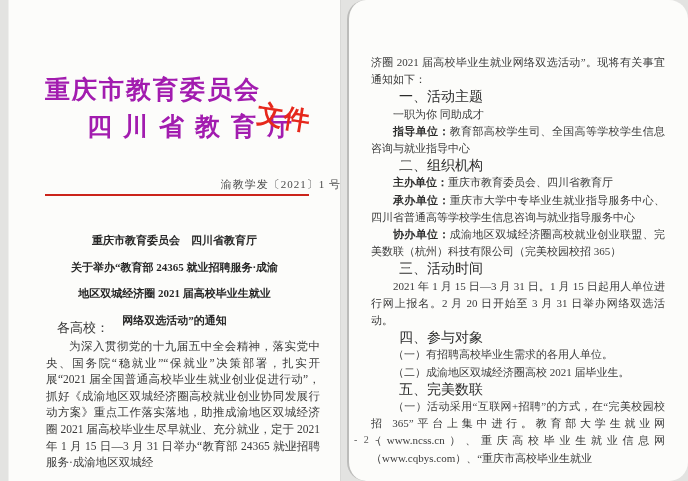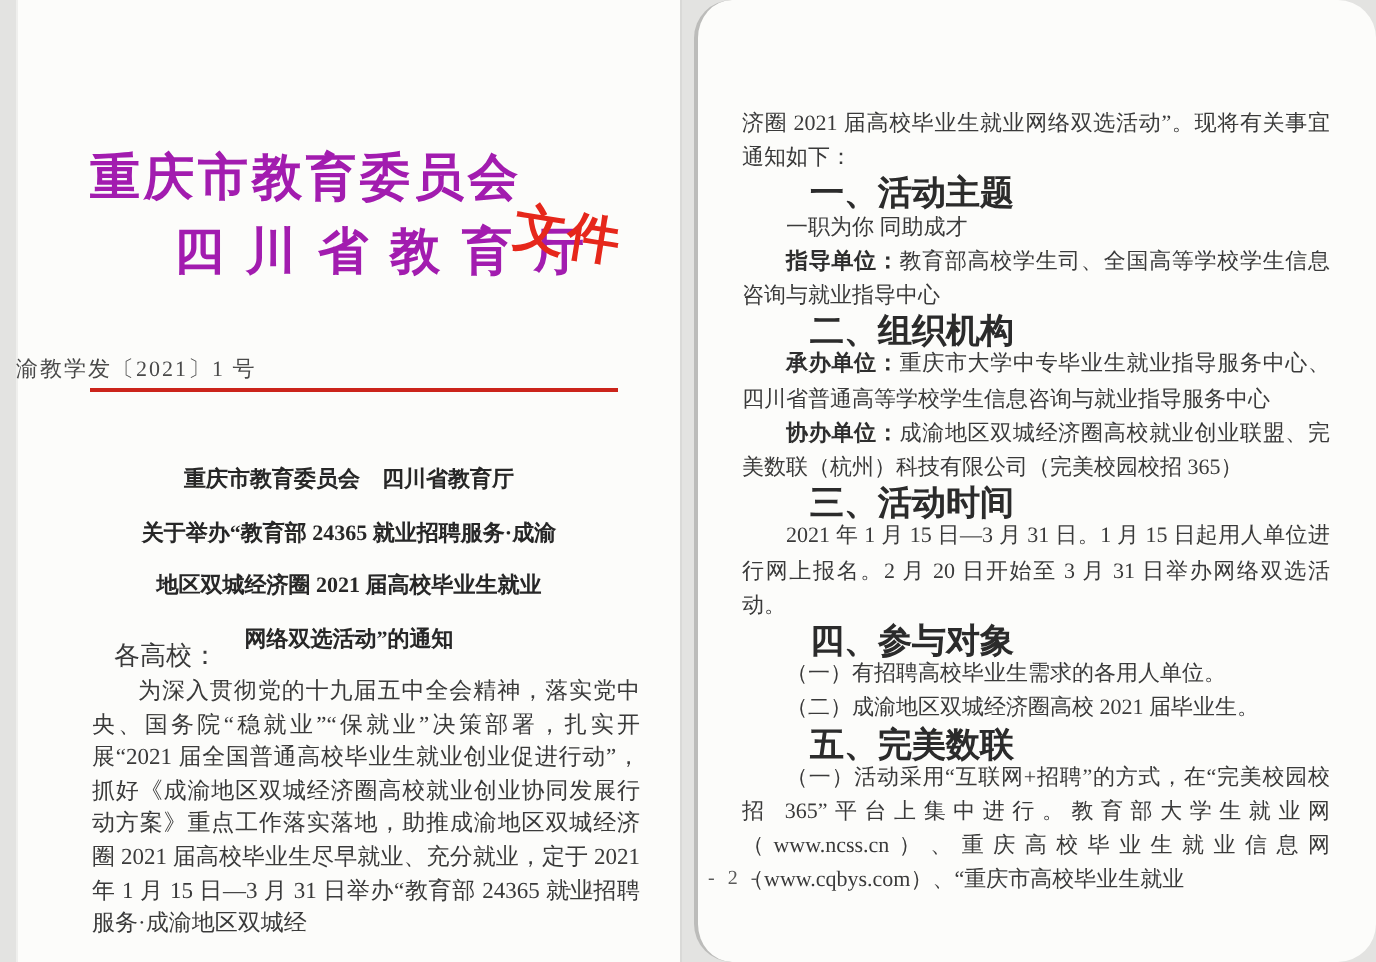--- a/index.html
+++ b/index.html
@@ -15,40 +15,40 @@
   
   .red-head{position:absolute;top:71px;left:37px;width:222px;color:#a21caf;}
   .hl{font-size:25px;line-height:37px;white-space:nowrap;font-weight:900;margin:0;}
   .hl1{letter-spacing:2px;}
   .hl2{letter-spacing:11px;margin-left:42px;}
   .wenjian{
     position:absolute;left:252px;top:96px;color:#e6271b;
     font-size:26px;font-weight:900;letter-spacing:1px;
     transform:rotate(9deg);transform-origin:left top;white-space:nowrap;
   }
-  .docnum{position:absolute;top:177px;left:0;width:333px;text-align:left;
+  .docnum{position:absolute;top:177px;left:0;width:333px;text-align:right;
     font-size:11px;color:#4a4a4a;letter-spacing:1px;}
   .redline{position:absolute;top:194px;left:37px;width:264px;height:2px;background:#cb241a;}
   .title{position:absolute;top:223px;left:20px;width:293px;text-align:center;color:#272727;}
   .title-line{margin:8px;font-size:11px;line-height:18.5px;font-weight:bold;}
   .salute{position:absolute;top:311px;left:41px;font-size:13px;color:#3a3a3a;margin:8px;}
   .body1{position:absolute;top:330px;left:30px;width:274px;margin:8px;
     font-size:11.5px;line-height:16.6px;color:#3a3a3a;text-align:justify;text-indent:2em;}
   .pn1{position:absolute;top:439px;right:32px;font-size:10px;color:#5a5a5a;letter-spacing:2px;}
 
   
   .p2body{position:absolute;top:54px;left:22px;width:294px;
     font-size:11px;line-height:17.2px;color:#3a3a3a;}
   .ln{margin:0;text-align:justify;}
   .ln.para{text-indent:0;}
   .ln.indent{text-indent:2em;}
   .ln.labeled{text-indent:2em;}
   .ln.labeled b{font-weight:bold;color:#2e2e2e;}
   .ln.heading{font-family:"Liberation Sans","DejaVu Sans",sans-serif;
-    font-weight:bold;text-indent:2em;color:#2b2b2b;font-size:17px;}
+    font-weight:normal;text-indent:2em;color:#2b2b2b;font-size:14px;}
   .pn2{position:absolute;top:434px;left:5px;font-size:10px;color:#5a5a5a;letter-spacing:2px;}
 </style>
 </head>
 <body>
 
 <div class="page" id="page1">
   <div class="red-head">
     <p class="hl hl1">重庆市教育委员会</p>
     <p class="hl hl2">四川省教育厅</p>
   </div>
@@ -70,20 +70,21 @@
   <div class="pn1">- 1 -</div>
 </div>
 
 <div class="page" id="page2">
   <div class="p2body">
       <p class="ln para">济圈 2021 届高校毕业生就业网络双选活动”。现将有关事宜通知如下：</p>
       <p class="ln heading">一、活动主题</p>
       <p class="ln indent">一职为你 同助成才</p>
       <p class="ln labeled"><b>指导单位：</b><span>教育部高校学生司、全国高等学校学生信息咨询与就业指导中心</span></p>
       <p class="ln heading">二、组织机构</p>
+      <p class="ln labeled"><b>主办单位：</b><span>重庆市教育委员会、四川省教育厅</span></p>
       <p class="ln labeled"><b>承办单位：</b><span>重庆市大学中专毕业生就业指导服务中心、四川省普通高等学校学生信息咨询与就业指导服务中心</span></p>
       <p class="ln labeled"><b>协办单位：</b><span>成渝地区双城经济圈高校就业创业联盟、完美数联（杭州）科技有限公司（完美校园校招 365）</span></p>
       <p class="ln heading">三、活动时间</p>
       <p class="ln indent">2021 年 1 月 15 日—3 月 31 日。1 月 15 日起用人单位进行网上报名。2 月 20 日开始至 3 月 31 日举办网络双选活动。</p>
       <p class="ln heading">四、参与对象</p>
       <p class="ln indent">（一）有招聘高校毕业生需求的各用人单位。</p>
       <p class="ln indent">（二）成渝地区双城经济圈高校 2021 届毕业生。</p>
       <p class="ln heading">五、完美数联</p>
       <p class="ln indent">（一）活动采用“互联网+招聘”的方式，在“完美校园校招 365”平台上集中进行。教育部大学生就业网（www.ncss.cn）、重庆高校毕业生就业信息网（www.cqbys.com）、“重庆市高校毕业生就业</p>
     </div>

